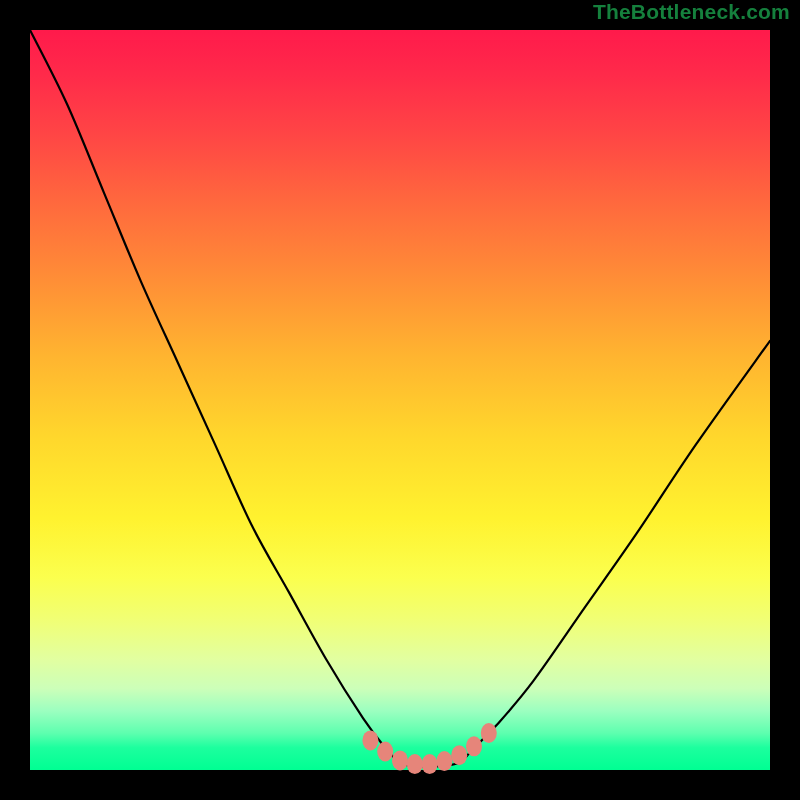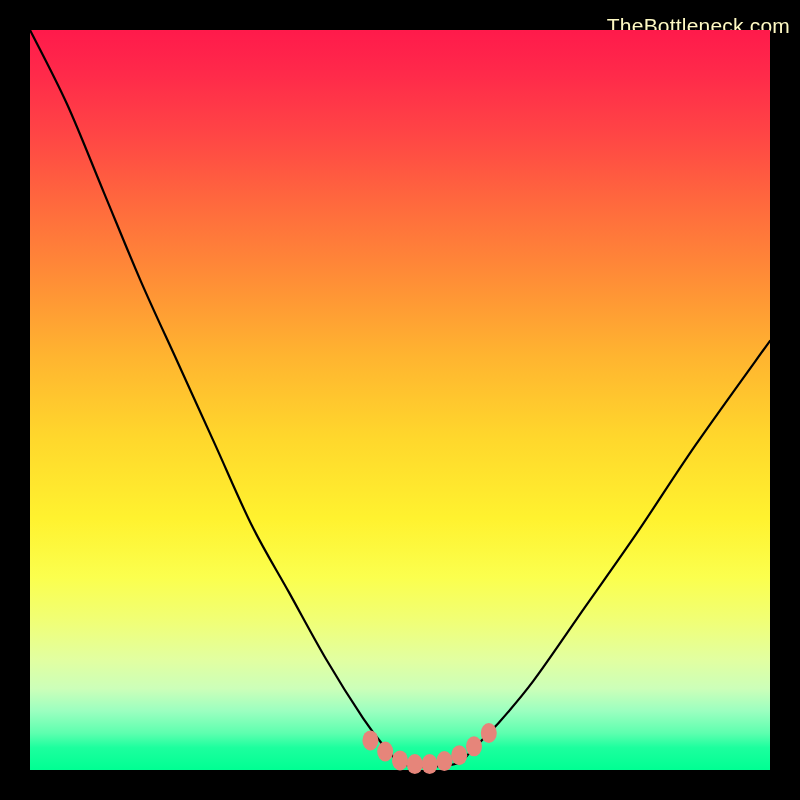--- a/index.html
+++ b/index.html
@@ -43,25 +43,25 @@
       #e2ffa0 85%,
       #ccffb9 89%,
       #9cffc0 92%,
       #5effaf 95%,
       #1cff9e 97%,
       #00ff93 100%
     );
   }
   .watermark {
     position: absolute;
-    top: 14px;
+    top: 0;
     right: 10px;
-    color: #fef9c3;
+    color: #15803d;
     font-size: 21px;
-    font-weight: 400;
+    font-weight: 700;
     letter-spacing: 0.2px;
     user-select: none;
   }
   svg.curve {
     position: absolute;
     left: 0; top: 0;
     width: 740px;
     height: 740px;
     overflow: visible;
   }

